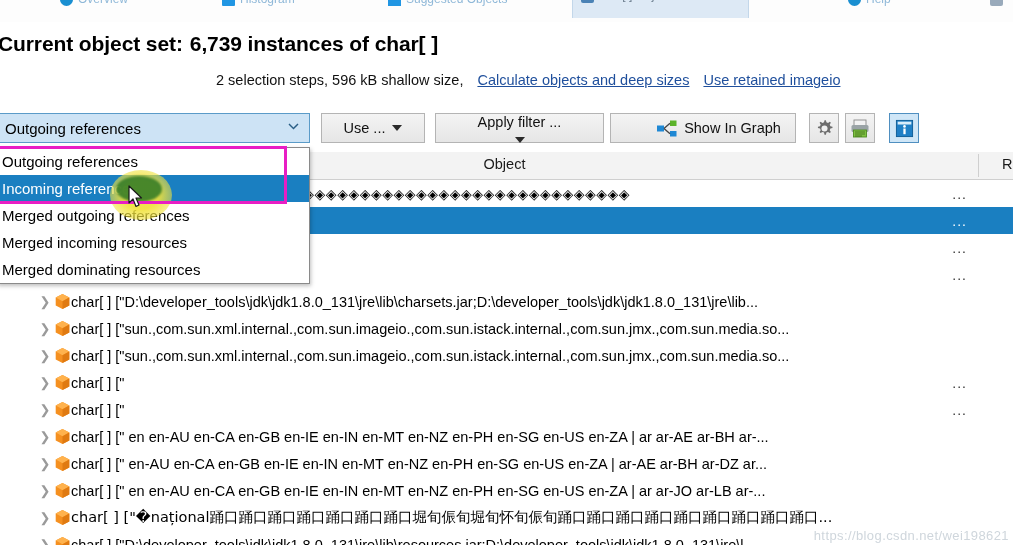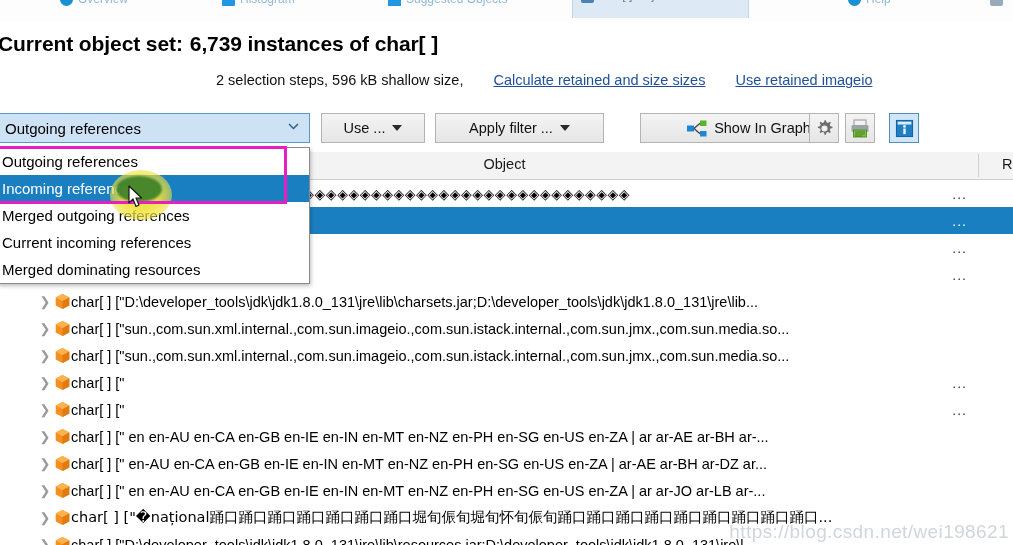--- a/index.html
+++ b/index.html
@@ -89,21 +89,21 @@
     font-weight: bold;
     margin-left: 7px;
   }
   #subline {
     position: absolute;
     left: 216px; top: 50px;
     font-size: 14.5px;
     white-space: nowrap;
     display: flex;
     align-items: flex-start;
-    gap: 16px;
+    gap: 0;
   }
   #subline .sub-text { color: #111; }
   #subline a {
     color: #1f4f9c;
     text-decoration: underline;
     margin-left: 14px;
     cursor: pointer;
   }
 
   
@@ -144,22 +144,22 @@
     display: flex;
     align-items: center;
     justify-content: center;
     gap: 7px;
     font-size: 14.5px;
     color: #111;
     white-space: nowrap;
     cursor: pointer;
   }
   #btn-use { left: 321px; width: 104px; }
-  #btn-apply-filter { left: 435px; width: 169px; }
-  #btn-show-in-graph { left: 640px; width: 186px; padding-left: 32px; }
+  #btn-apply-filter { left: 435px; width: 169px; flex-direction: column; }
+  #btn-show-in-graph { left: 610px; width: 186px; padding-left: 32px; }
   .caret {
     width: 0; height: 0;
     border-left: 5px solid transparent;
     border-right: 5px solid transparent;
     border-top: 6px solid #2a2a2a;
     display: inline-block;
   }
   .icon-btn {
     position: absolute;
     top: 1px;
@@ -310,21 +310,21 @@
     left: 128px; top: 185px;
     width: 16px; height: 24px;
     z-index: 70;
     pointer-events: none;
   }
 
   
   #watermark {
     position: absolute;
     right: 4px; bottom: 2px;
-    font-size: 19px;
+    font-size: 13px;
     color: #cfd6dc;
     letter-spacing: 0.4px;
     white-space: nowrap;
     z-index: 5;
     pointer-events: none;
   }
 </style>
 </head>
 <body>
 
@@ -353,21 +353,21 @@
     <span class="tt-lbl">char[ ] Objects</span>
   </div>
 </div>
 
 <div id="obj-set-header">
   <div id="page-title">
     <span>Current object set:</span><span class="pt-count">6,739 instances of char[ ]</span>
   </div>
   <div id="subline">
     <span class="sub-text">2 selection steps, 596 kB shallow size,</span>
-    <a>Calculate retained and size sizes</a>
+    <a>Calculate objects and deep sizes</a>
     <a>Use retained imageio</a>
   </div>
 </div>
 
 <div id="action-bar">
 
   <div id="ref-combo">
     <span class="combo-label">Outgoing references</span>
     <svg class="combo-arrow" viewBox="0 0 11 7">
       <path d="M1 1 L5.5 5.6 L10 1" fill="none" stroke="#2a5f86" stroke-width="1.4"></path>
@@ -550,21 +550,21 @@
     <div class="dd-item">
       <span>Outgoing references</span>
     </div>
     <div class="dd-item highlight">
       <span>Incoming references</span>
     </div>
     <div class="dd-item">
       <span>Merged outgoing references</span>
     </div>
     <div class="dd-item">
-      <span>Current incoming references</span>
+      <span>Merged incoming resources</span>
     </div>
     <div class="dd-item">
       <span>Merged dominating resources</span>
     </div>
   </div>
 <div id="magenta-box"></div>
 <div id="cursor-halo"></div>
 <div id="cursor-halo-green"></div>
 <svg id="mouse-cursor" viewBox="0 0 16 24">
   <path d="M1 1 L1 18 L5 14 L8 21.5 L11 20 L8 13 L13.5 13 Z" fill="#ffffff" stroke="#1a1a1a" stroke-width="1.2" stroke-linejoin="round"></path>

